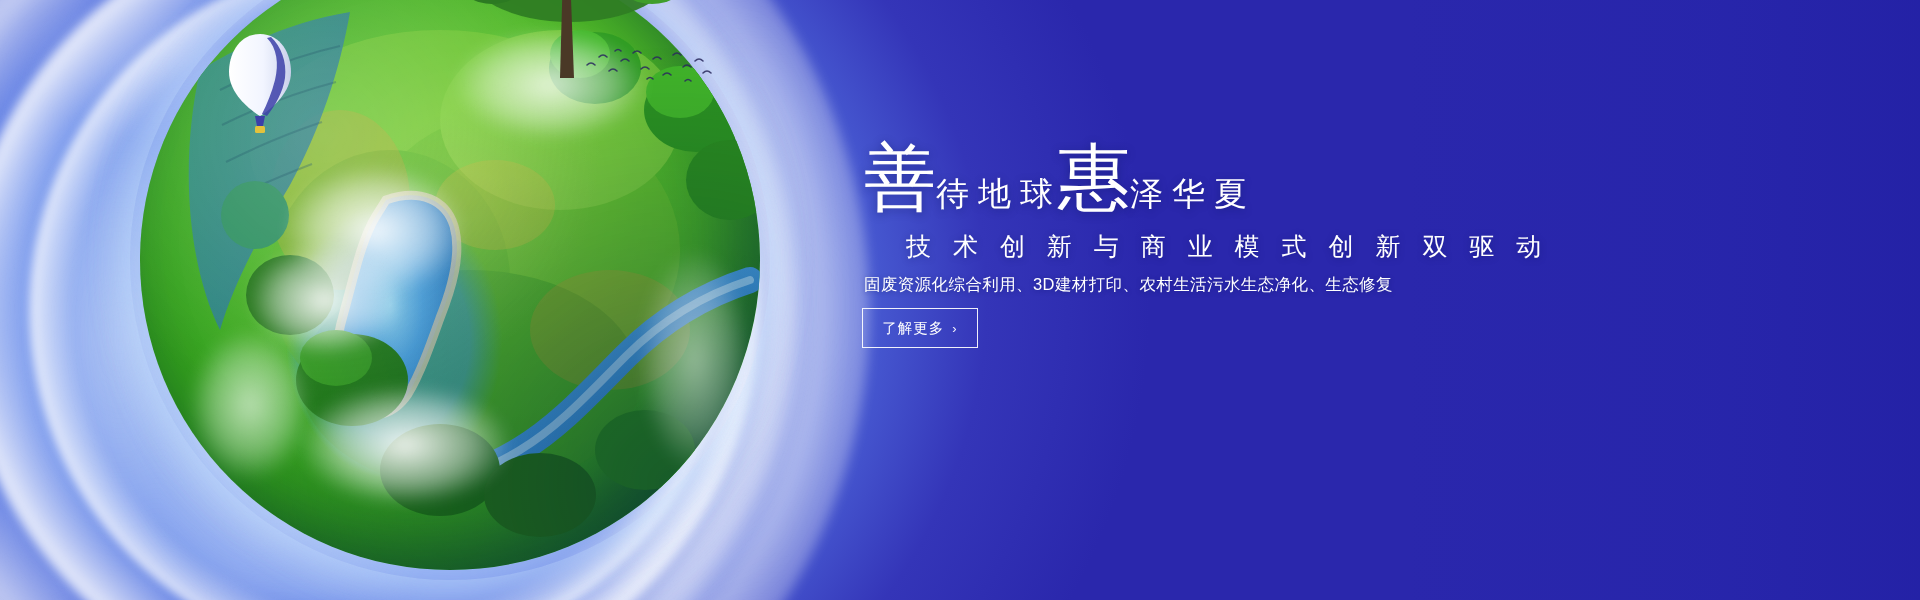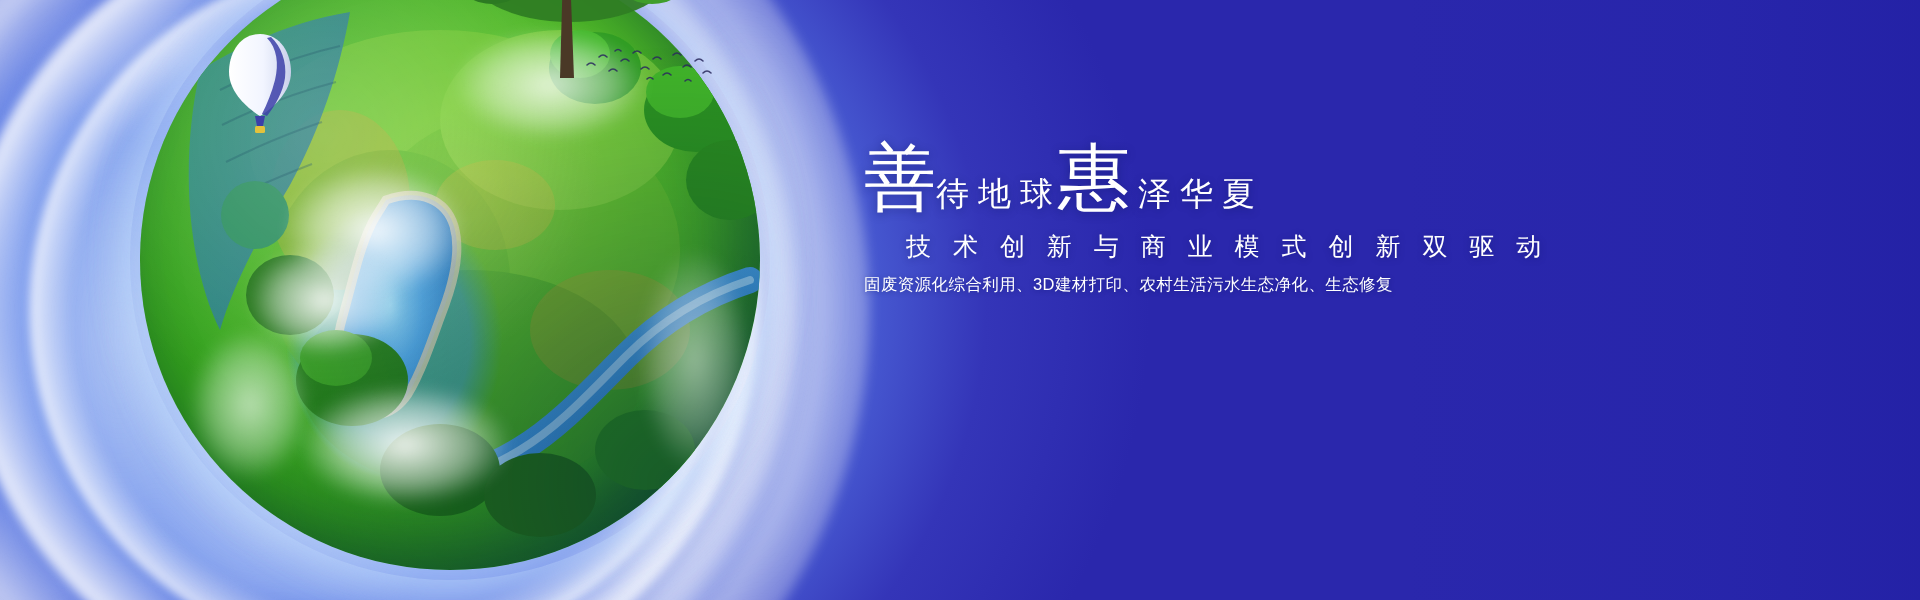--- a/index.html
+++ b/index.html
@@ -129,21 +129,21 @@
   .hl-small {
     font-family:"Liberation Serif", serif; font-weight:400;
     font-size:33px; letter-spacing:9px; line-height:1;
     text-shadow:0 2px 8px rgba(10,20,90,0.45);
   }
   #hl-a { left:2px; top:6px; }
   #hl-a .hl-big { position:absolute; left:0; top:0; }
   #hl-a .hl-small { position:absolute; left:72px; top:36px; }
   #hl-b { left:196px; top:6px; }
   #hl-b .hl-big { position:absolute; left:0; top:0; }
-  #hl-b .hl-small { position:absolute; left:80px; top:36px; }
+  #hl-b .hl-small { position:absolute; left:72px; top:36px; }
 
   #subtitle {
     position:absolute; left:0; top:230px; width:100%;
     font-size:25px; letter-spacing:7.5px; white-space:nowrap;
     text-shadow:0 1px 7px rgba(10,20,90,0.4);
     margin-left:44px;
   }
   #tagline {
     position:absolute; left:2px; top:274px; width:100%;
     font-size:16.5px; letter-spacing:0.4px; white-space:nowrap;
@@ -329,15 +329,19 @@
       <div class="hl-group" id="hl-b">
         <span class="hl-big">惠</span>
         <span class="hl-small">泽华夏</span>
       </div>
     </div>
 
     <div id="subtitle">技 术 创 新 与 商 业 模 式 创 新 双 驱 动</div>
 
     <div id="tagline">固废资源化综合利用、3D建材打印、农村生活污水生态净化、生态修复</div>
 
+    <div id="cta">
+      <span>了解更多</span>
+      <span class="chev">›</span>
+    </div>
 
   </div>
 </div>
 
 </body></html>

